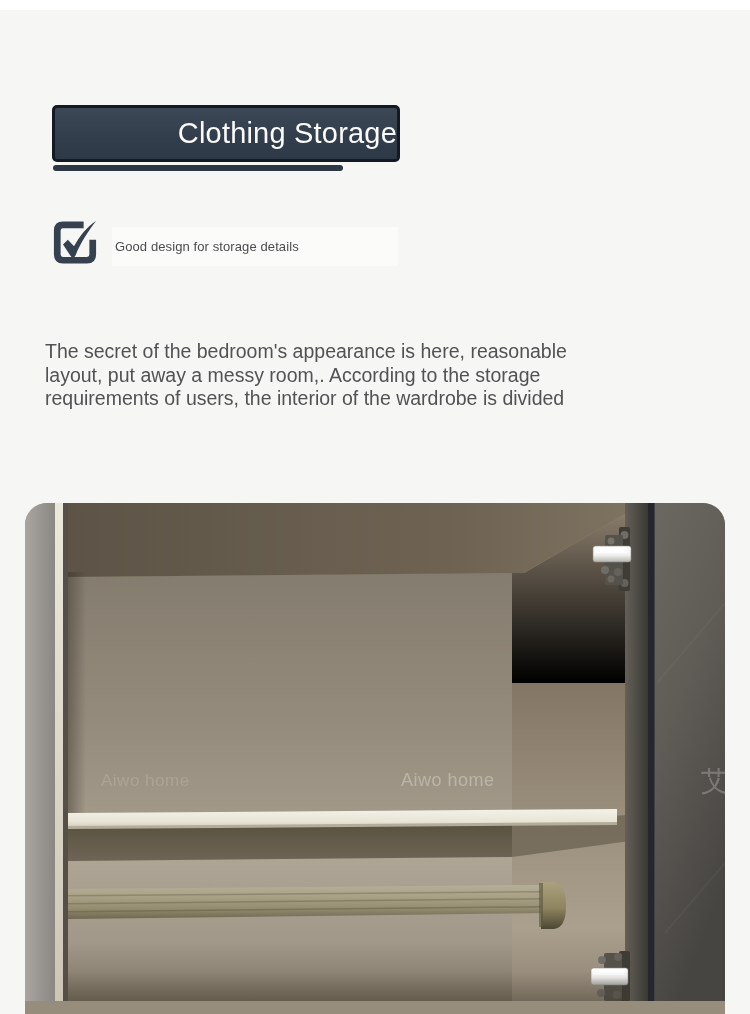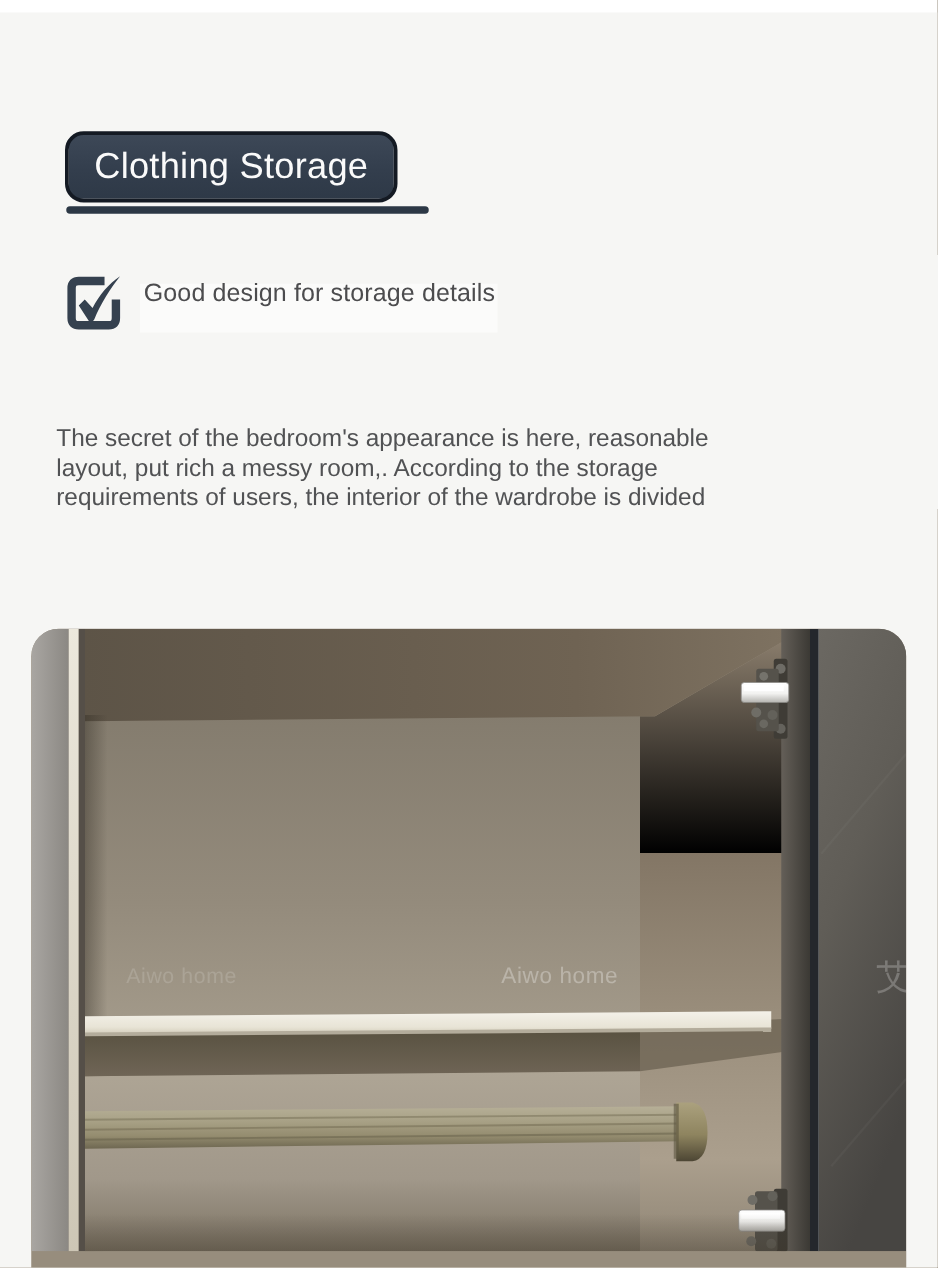--- a/index.html
+++ b/index.html
@@ -10,40 +10,40 @@
     position:relative;
     width:750px; height:1014px;
     overflow:hidden;
   }
   .page-bg {
     position:absolute; left:0; top:10px; width:750px; height:1004px;
     background:#f6f6f4;
   }
   
   .badge {
-    position:absolute; left:52px; top:105px; width:266px; height:57px;
+    position:absolute; left:52px; top:105px; width:348px; height:57px;
     background:linear-gradient(180deg,#3d4857 0%,#333e4d 55%,#2e3947 100%);
     border:3px solid #141a23;
-    border-radius:15px;
-    display:flex; align-items:center; justify-content:center;
+    border-radius:5px;
+    display:flex; align-items:center; justify-content:flex-end;
     color:#fafafa; font-size:29px; letter-spacing:0.2px;
   }
   .underline {
     position:absolute; left:53px; top:165px; width:290px; height:6px;
     border-radius:3px; background:#2c3845;
   }
   
   .feature-band {
     position:absolute; left:112px; top:227px; width:286px; height:39px;
     background:#fbfbfa;
   }
   .check-icon { position:absolute; left:52px; top:219px; width:46px; height:47px; }
   .feature-caption {
-    position:absolute; left:115px; top:216px; height:38px; line-height:38px;
-    font-size:20px; color:#4c4c4e; letter-spacing:0.1px;
+    position:absolute; left:115px; top:228px; height:38px; line-height:38px;
+    font-size:13px; color:#4c4c4e; letter-spacing:0.1px;
   }
   
   .paragraph {
     position:absolute; left:45px; top:318px; width:620px;
     font-size:19.5px; line-height:23.6px; color:#515254;margin-top:22px;
   }
   
   .photo {
     position:absolute; left:25px; top:503px; width:700px; height:600px;
     border-radius:22px; overflow:hidden; background:#978d7d;
@@ -70,21 +70,21 @@
 
   <div class="feature-band"></div>
   <svg class="check-icon" viewBox="0 0 48 48">
     <path d="M33 5.5 H11.5 Q5.5 5.5 5.5 11.5 V36.5 Q5.5 42.5 11.5 42.5 H36.5 Q42.5 42.5 42.5 36.5 V21" fill="none" stroke="#35414f" stroke-width="7"></path>
     <path d="M11.5 26 L16.5 21 L23 28 C28.5 17.5 36.5 7.5 46 1.5 C38.5 11 29.5 24.5 24.5 37.5 C23.5 40 20.5 40 19.5 38.2 Z" fill="#35414f"></path>
   </svg>
   <div class="feature-caption">Good design for storage details</div>
 
   <div class="paragraph">
     <div>The secret of the bedroom's appearance is here, reasonable</div>
-    <div>layout, put rich a messy room,. According to the storage</div>
+    <div>layout, put away a messy room,. According to the storage</div>
     <div>requirements of users, the interior of the wardrobe is divided</div>
   </div>
 
   <div class="photo">
     <svg width="700" height="498" viewBox="0 0 700 498">
       <defs>
         <linearGradient id="gLeftOuter" x1="0" y1="0" x2="1" y2="0">
           <stop offset="0" stop-color="#a9a6a2"></stop>
             <stop offset="1" stop-color="#8b8883"></stop>
         </linearGradient>

